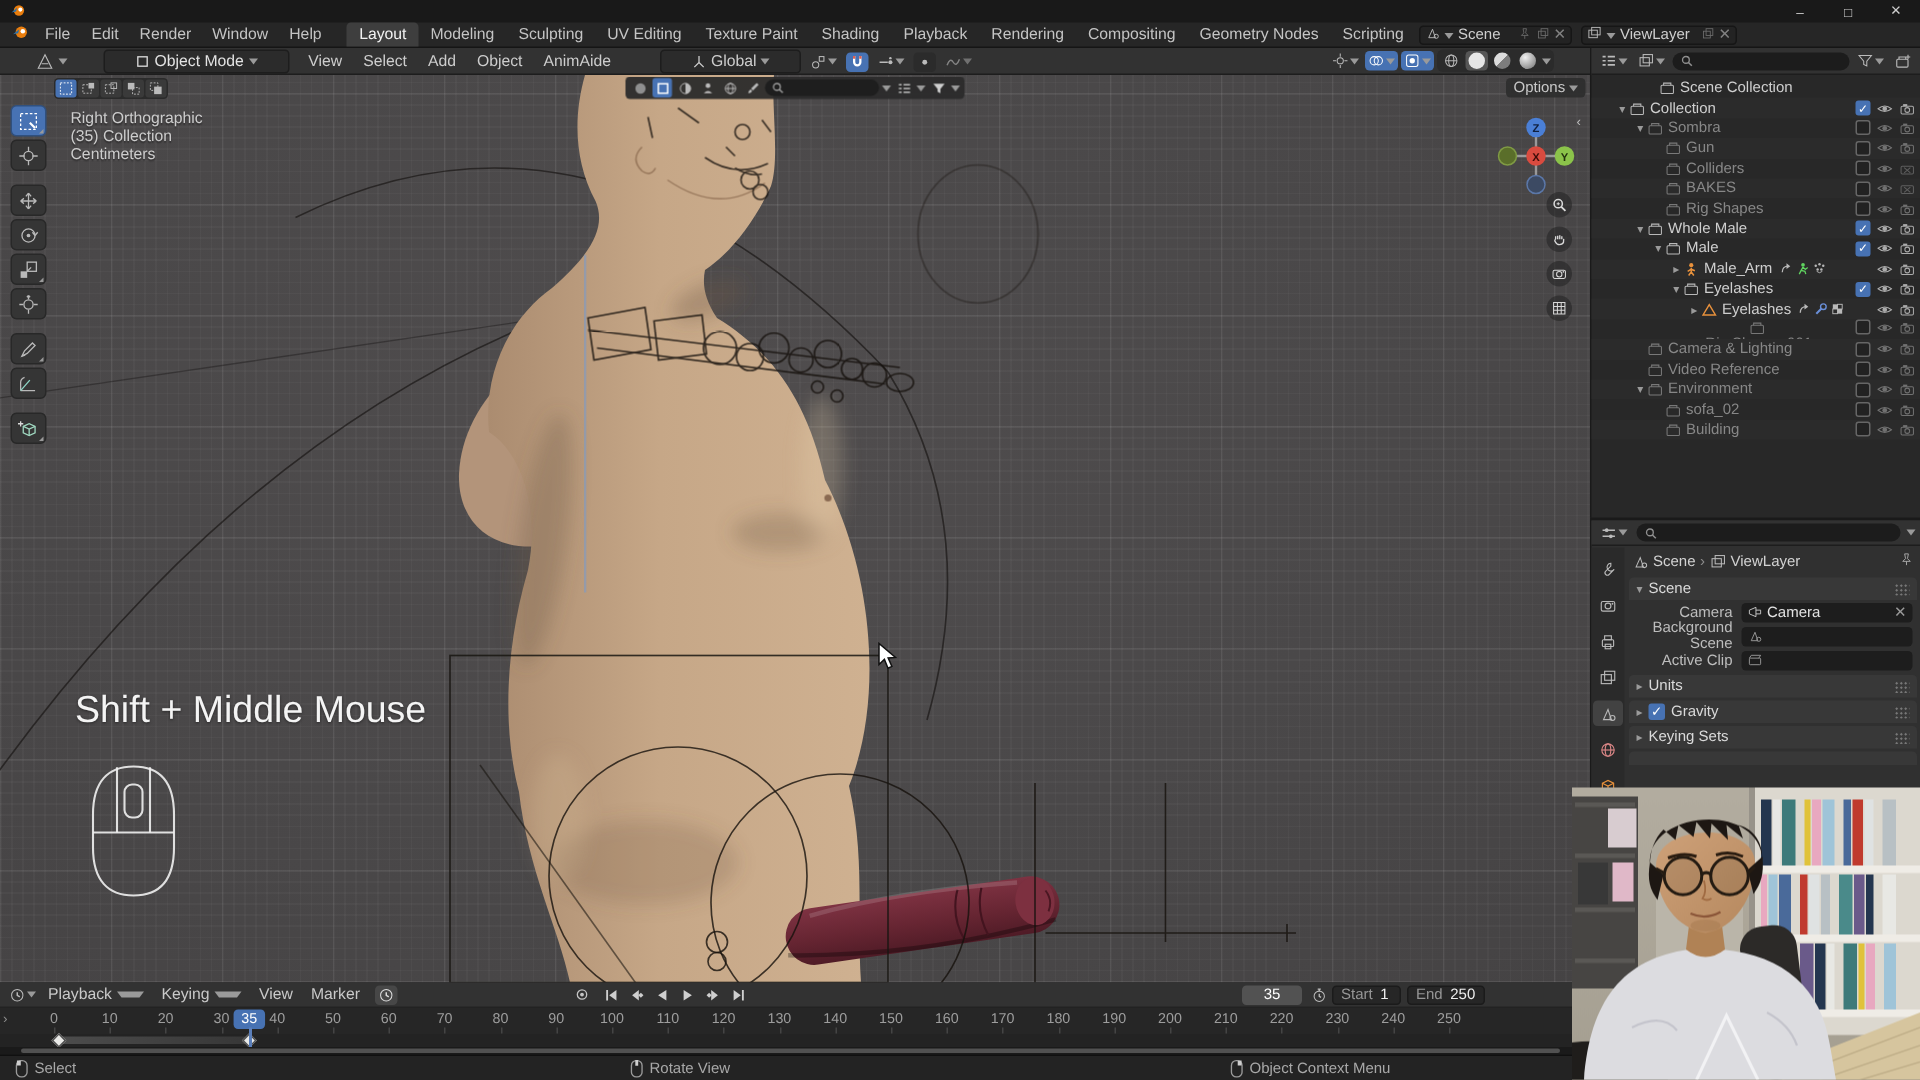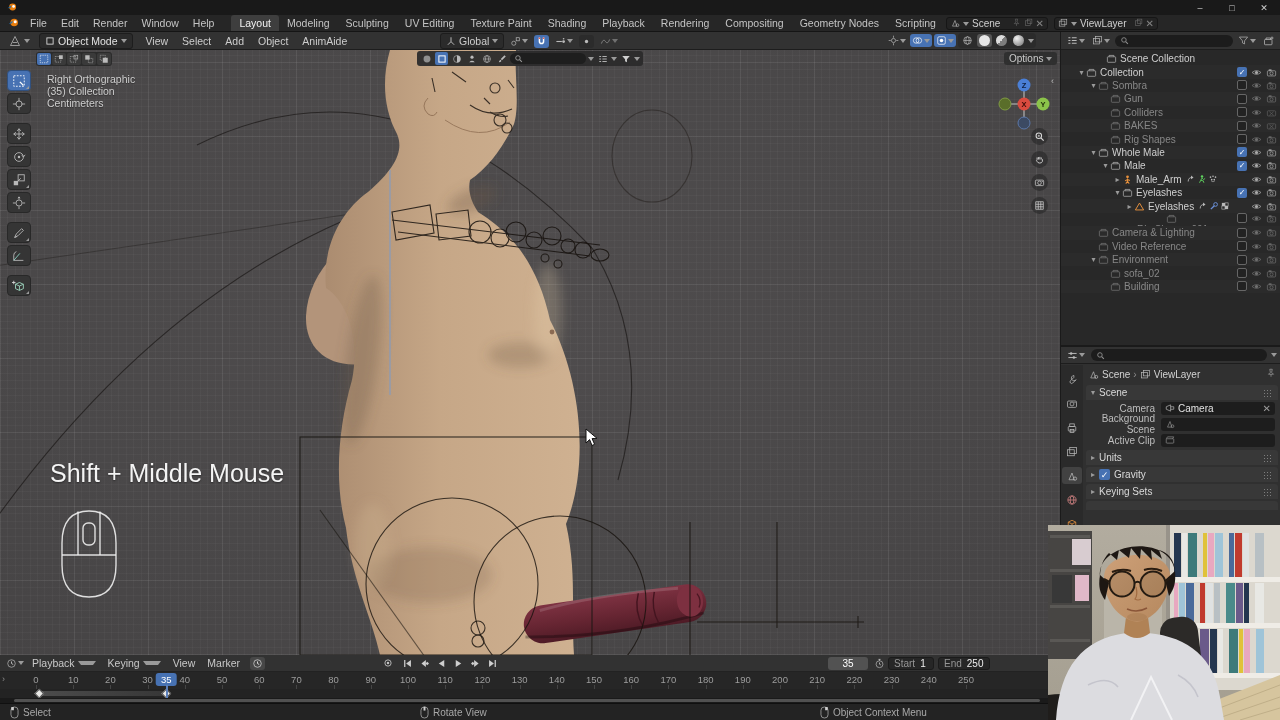--- a/index.html
+++ b/index.html
@@ -28,21 +28,21 @@
     border-radius:3px; display:flex; align-items:center; font-size:10px; color:#cfcfcf; padding:0 3px; gap:3px;}
   #scene-selector { left:946px; width:102px; }
   #viewlayer-selector { left:1054px; width:104px; }
   .scene-chip .grow { flex:1; }
   .dim-ic { opacity:.55; }
 
   
   .ed-header { background:#323232; border-bottom:1px solid #1d1d1d; }
   #vp-header { position:absolute; left:0; top:32px; width:1060px; height:18px;
     display:flex; align-items:center; font-size:10.5px; color:#cdcdcd; }
-  #vp-header .chip { display:flex; align-items:center; gap:3px; padding:1px 5px; border-radius:3px; }
+  #vp-header .chip { display:flex; align-items:center; gap:3px; padding:1px 20px; border-radius:3px; }
   #vp-header .mode-chip { background:#2b2b2b; border:1px solid #1d1d1d; margin-left:4px; color:#e3e3e3;}
   #vp-menus { display:flex; margin-left:6px; }
   #vp-menus span { padding:1px 7px; }
   #orient-cluster { position:absolute; left:440px; top:1px; display:flex; align-items:center; gap:4px; }
   #orient-cluster .chip { background:#2b2b2b; border:1px solid #1d1d1d; }
   #shade-cluster { position:absolute; left:886px; top:1px; display:flex; align-items:center; gap:2px; }
   .icbtn { display:flex; align-items:center; gap:1px; padding:1px 2px; border-radius:3px; }
   .icbtn.on { background:#4772b3; }
   .sphgroup { display:flex; align-items:center; background:#2b2b2b; border-radius:4px; padding:1px 2px; gap:2px;}
   .sph { width:11px; height:11px; border-radius:50%; }

